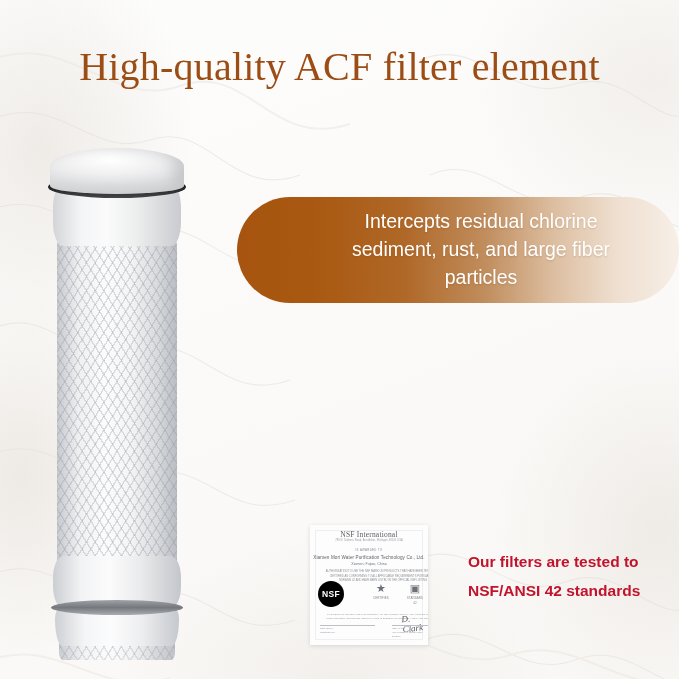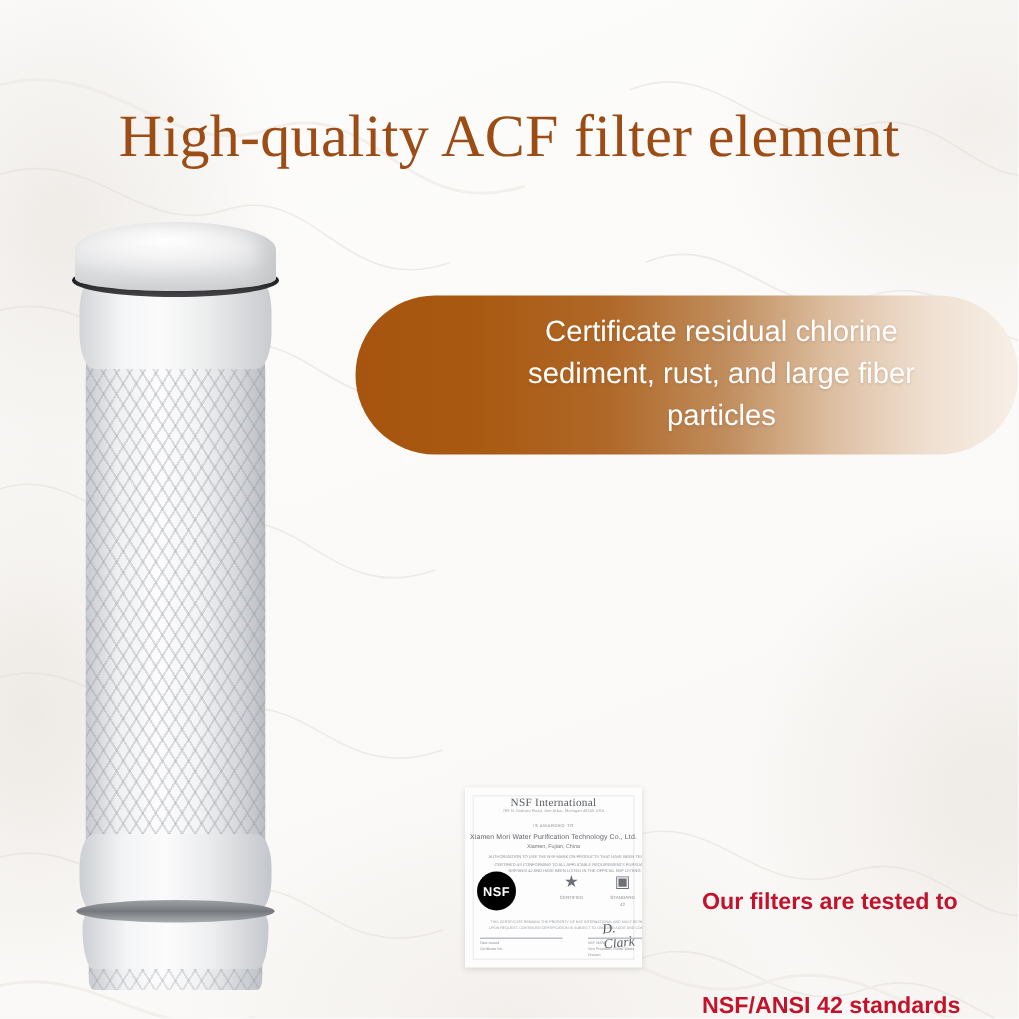--- a/index.html
+++ b/index.html
@@ -42,21 +42,20 @@
     top: 44px;
     left: 0;
     width: 679px;
     text-align: center;
     font-family: "Liberation Serif", serif;
     font-size: 40px;
     line-height: 1.15;
     letter-spacing: 0.2px;
     color: #9c4d16;
     white-space: nowrap;
-    margin-top: 24px;
   }
 
   
   .cartridge {
     position: absolute;
     left: 44px;
     top: 148px;
     width: 146px;
     height: 500px;
   }
@@ -350,21 +349,21 @@
   .nsf-caption {
     position: absolute;
     left: 468px;
     top: 548px;
     width: 200px;
     color: #c1132c;
     font-size: 15.5px;
     font-weight: bold;
     line-height: 1.85;
   }
-  .nsf-caption span { display: block; margin-top: 40px; }
+  .nsf-caption span { display: block; }
 </style>
 </head>
 <body>
 
 <div class="page">
 
   <svg class="bg-texture" viewBox="0 0 679 679" preserveAspectRatio="none">
     <g fill="none" stroke="#e3ded8" stroke-width="1.1">
       <path d="M-10,120 C60,90 90,160 150,140 C210,120 230,200 300,175"></path>
       <path d="M-10,210 C55,185 85,250 145,232 C205,214 225,285 295,262"></path>
@@ -390,21 +389,21 @@
     <div class="cart-body-bot"></div>
     <div class="cart-shoulder-top"></div>
     <div class="cart-ring-top"></div>
     <div class="cart-cap-top"></div>
     <div class="cart-shoulder-bot"></div>
     <div class="cart-ring-bot"></div>
     <div class="cart-cap-bot"></div>
   </div>
 
   <div class="banner banner-1">
-    <span class="banner-text">Certificate residual chlorine sediment, rust, and large fiber particles</span>
+    <span class="banner-text">Intercepts residual chlorine sediment, rust, and large fiber particles</span>
   </div>
 
 
   <div class="certificate">
     <div class="cert-inner"></div>
     <div class="cert-title">NSF International</div>
     <div class="cert-sub">789 N. Dixboro Road, Ann Arbor, Michigan 48105 USA</div>
     <div class="cert-awarded">IS AWARDED TO</div>
     <div class="cert-company">Xiamen Mori Water Purification Technology Co., Ltd.</div>
     <div class="cert-location">Xiamen, Fujian, China</div>

